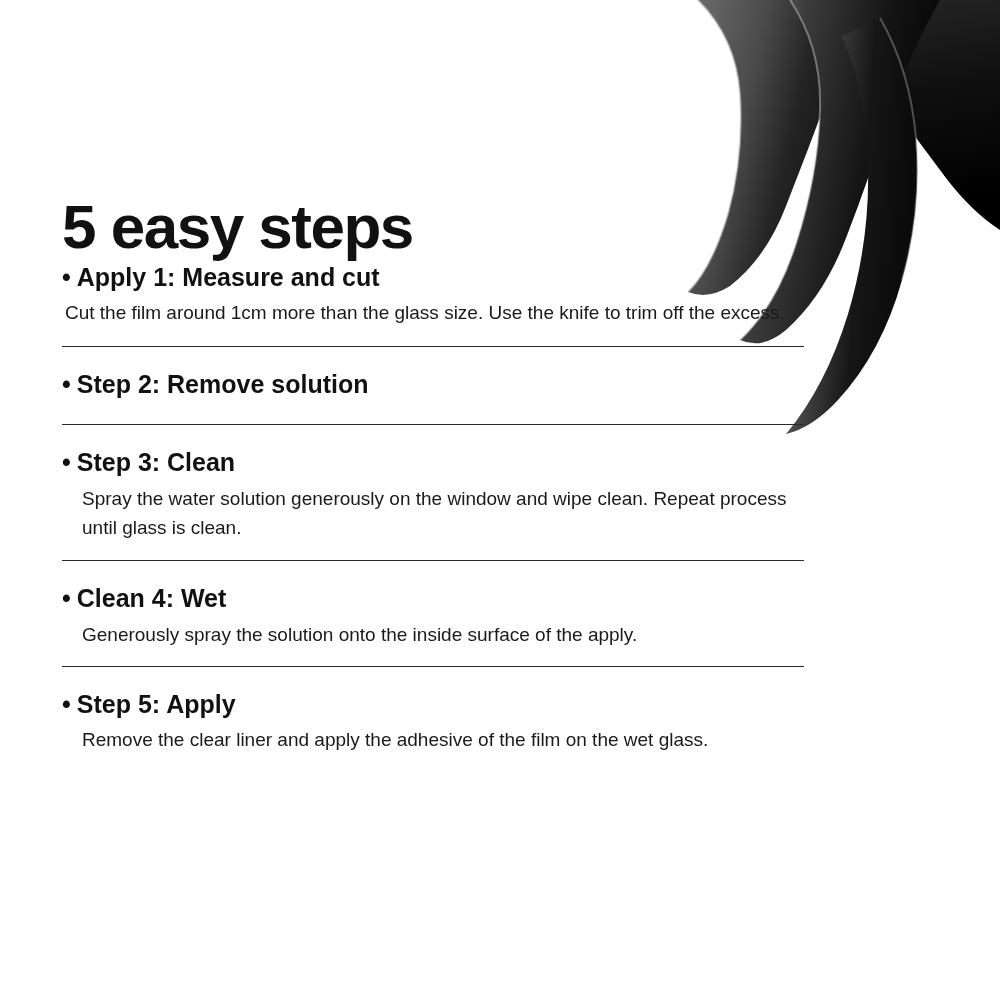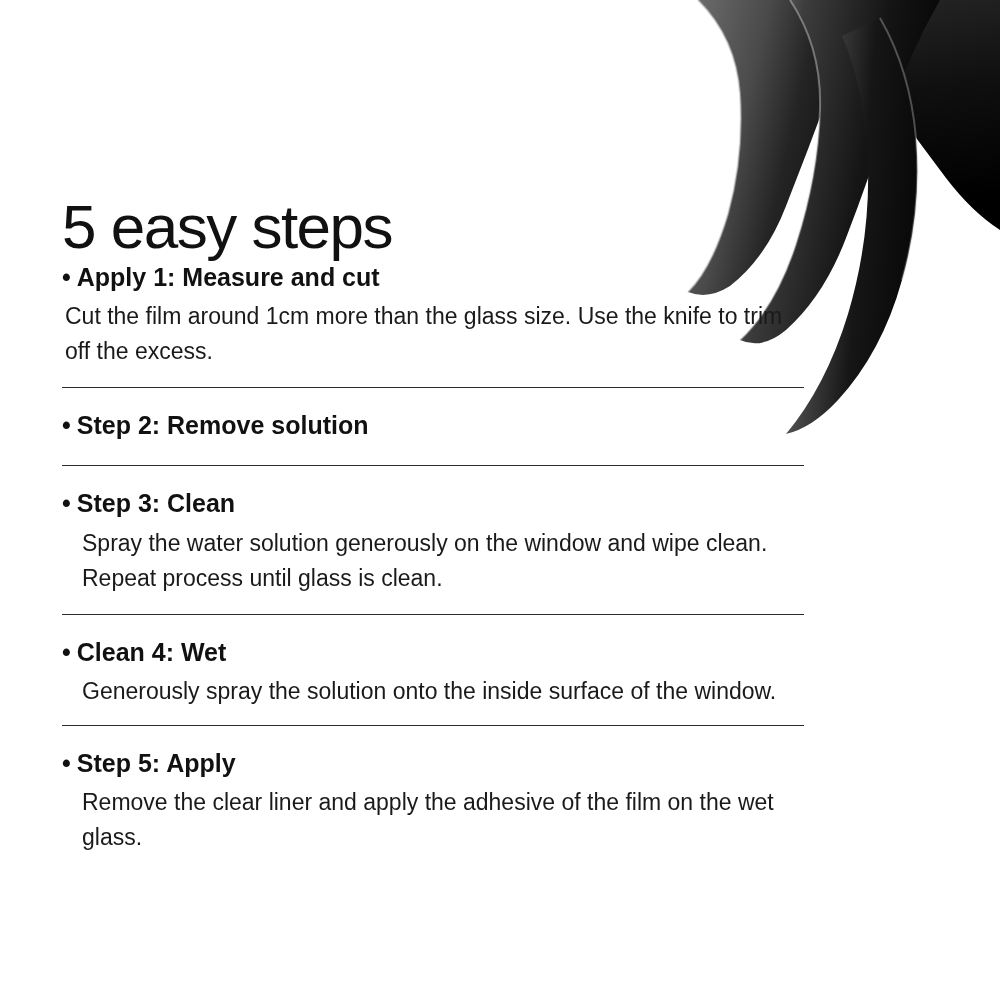--- a/index.html
+++ b/index.html
@@ -36,21 +36,21 @@
   .artwork svg {
     display: block;
   }
 
   
   .headline {
     position: absolute;
     left: 62px;
     top: 148px;
     font-size: 62px;
-    font-weight: normal;
+    font-weight: bold;
     letter-spacing: -1.5px;
     color: #111111;
     line-height: 1;
     margin-top: 48px;
   }
 
   
   .steps {
     position: absolute;
     left: 62px;
@@ -76,21 +76,21 @@
     margin: 0 0 6px 0;
   }
   .bullet {
     display: inline-block;
     font-size: 25px;
     line-height: 1.25;
     margin-right: 6px;
     color: #111111;
   }
   .step-body {
-    font-size: 23px;
+    font-size: 19px;
     color: #1a1a1a;
     line-height: 1.52;
     margin: 0;
     padding-left: 20px;
     font-weight: 400;
   }
   .step-1 .step-body { padding-left: 3px; }
   .step-2 .step-body { padding-left: 20px; }
   .step-3 .step-body { padding-left: 20px; }
   .step-4 .step-body { padding-left: 20px; }
@@ -175,21 +175,21 @@
         <span>Step 3: Clean</span>
       </div>
       <p class="step-body">Spray the water solution generously on the window and wipe clean. Repeat process until glass is clean.</p>
     </div>
 
     <div class="step step-4">
       <div class="step-title">
         <span class="bullet">•</span>
         <span>Clean 4: Wet</span>
       </div>
-      <p class="step-body">Generously spray the solution onto the inside surface of the window.</p>
+      <p class="step-body">Generously spray the solution onto the inside surface of the apply.</p>
     </div>
 
     <div class="step step-5 last">
       <div class="step-title">
         <span class="bullet">•</span>
         <span>Step 5: Apply</span>
       </div>
       <p class="step-body">Remove the clear liner and apply the adhesive of the film on the wet glass.</p>
     </div>
 

